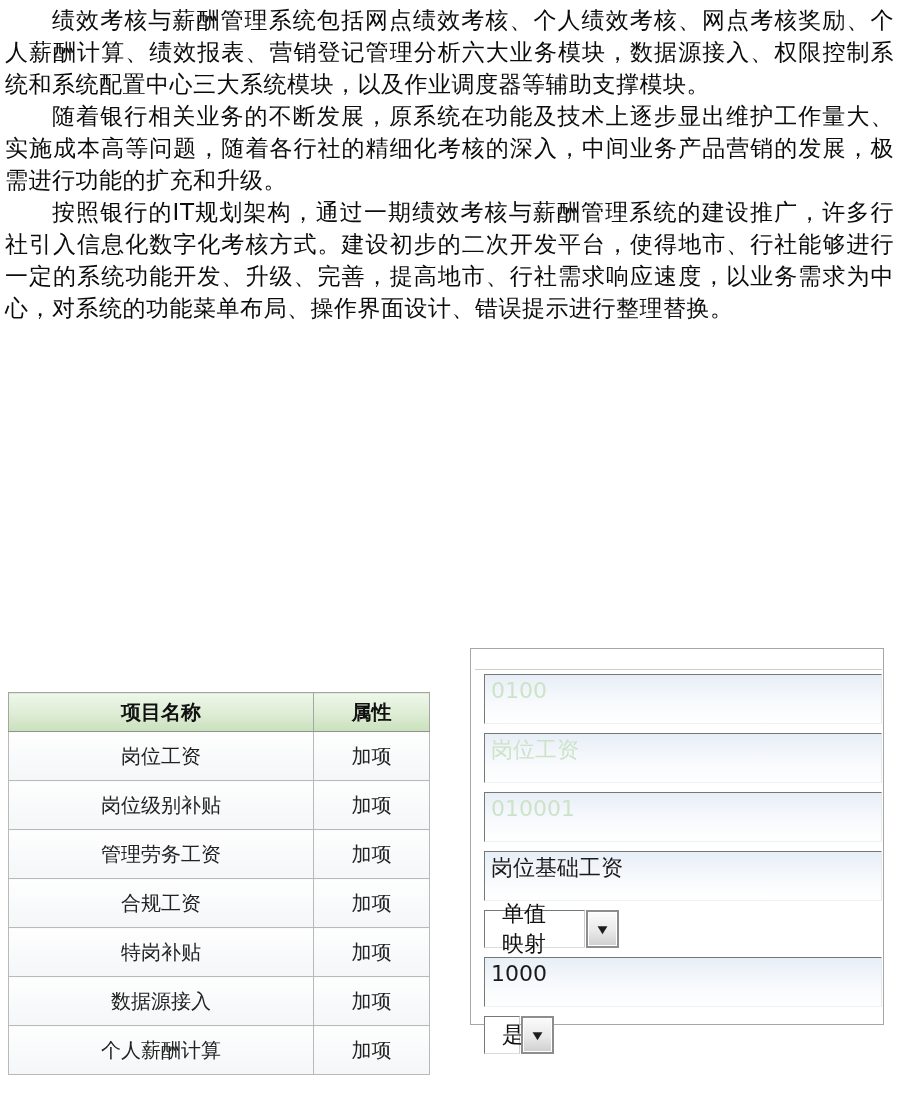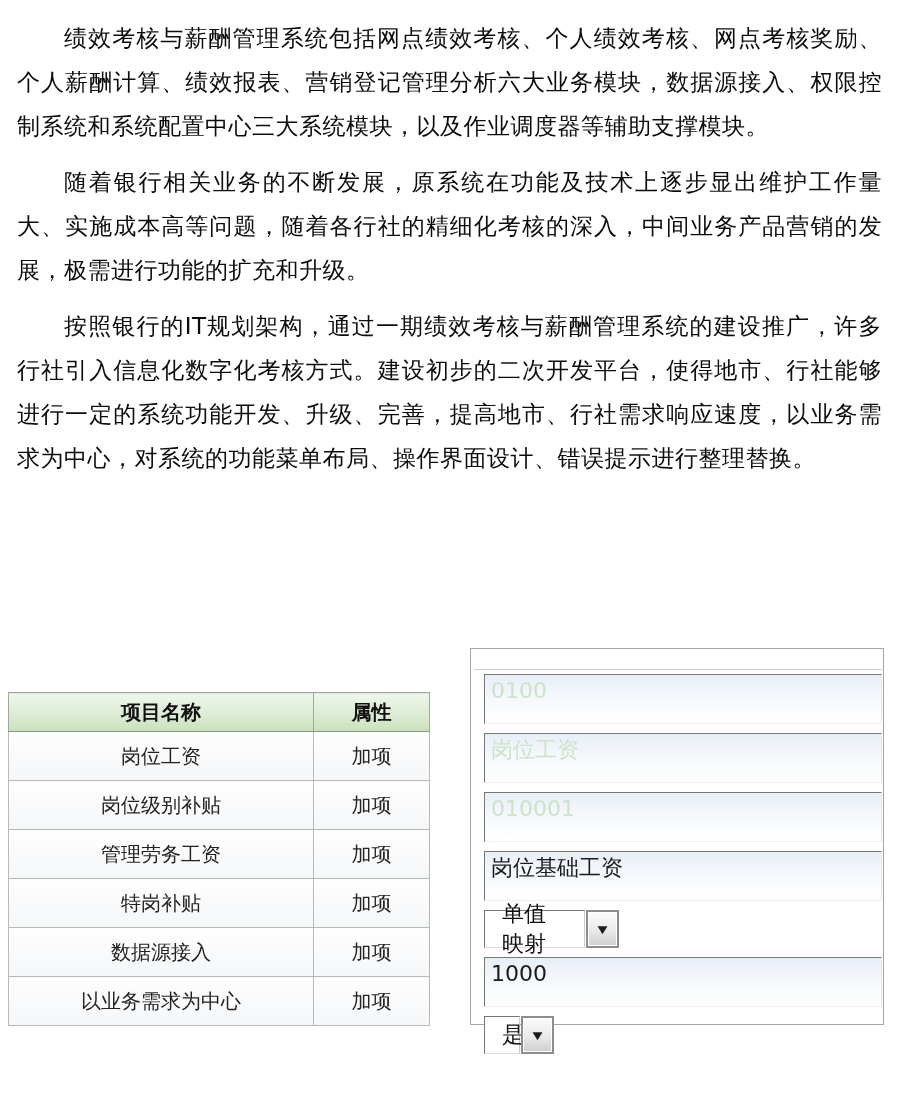--- a/index.html
+++ b/index.html
@@ -3,21 +3,21 @@
 <meta charset="utf-8">
 <style>
   html,body{margin:0;padding:0;background:#ffffff;}
   .page{
     position:relative;width:900px;height:1099px;background:#ffffff;overflow:hidden;
     font-family:"DejaVu Sans","Liberation Sans",sans-serif;color:#0a0a0a;
   }
   
   .textblock{position:absolute;left:5px;top:4px;width:889px;}
   .para{
-    margin:12px;font-size:23px;line-height:44px;text-align:justify;
+    margin:0;font-size:23px;line-height:32px;text-align:justify;
     text-indent:47px;color:#0c0c0c;letter-spacing:0.5px;
   }
   .para.gap{margin-top:14px;}
   
   .items-table{
     position:absolute;left:8px;top:648px;width:422px;
     border-collapse:collapse;table-layout:fixed;
     border:1px solid #999e99;font-size:20px;margin-top:44px;
   }
   .items-table col.c-name{width:305px;}
@@ -97,29 +97,33 @@
       </tr>
       <tr>
         <td>岗位级别补贴</td>
         <td>加项</td>
       </tr>
       <tr>
         <td>管理劳务工资</td>
         <td>加项</td>
       </tr>
       <tr>
+        <td>合规工资</td>
+        <td>加项</td>
+      </tr>
+      <tr>
         <td>特岗补贴</td>
         <td>加项</td>
       </tr>
       <tr>
         <td>数据源接入</td>
         <td>加项</td>
       </tr>
       <tr>
-        <td>以业务需求为中心</td>
+        <td>个人薪酬计算</td>
         <td>加项</td>
       </tr>
     </tbody>
   </table>
 
   <div class="panel">
     <div class="panel-sep"></div>
     <div class="fields">
       <div class="tb-input disabled">
         <span>0100</span>

